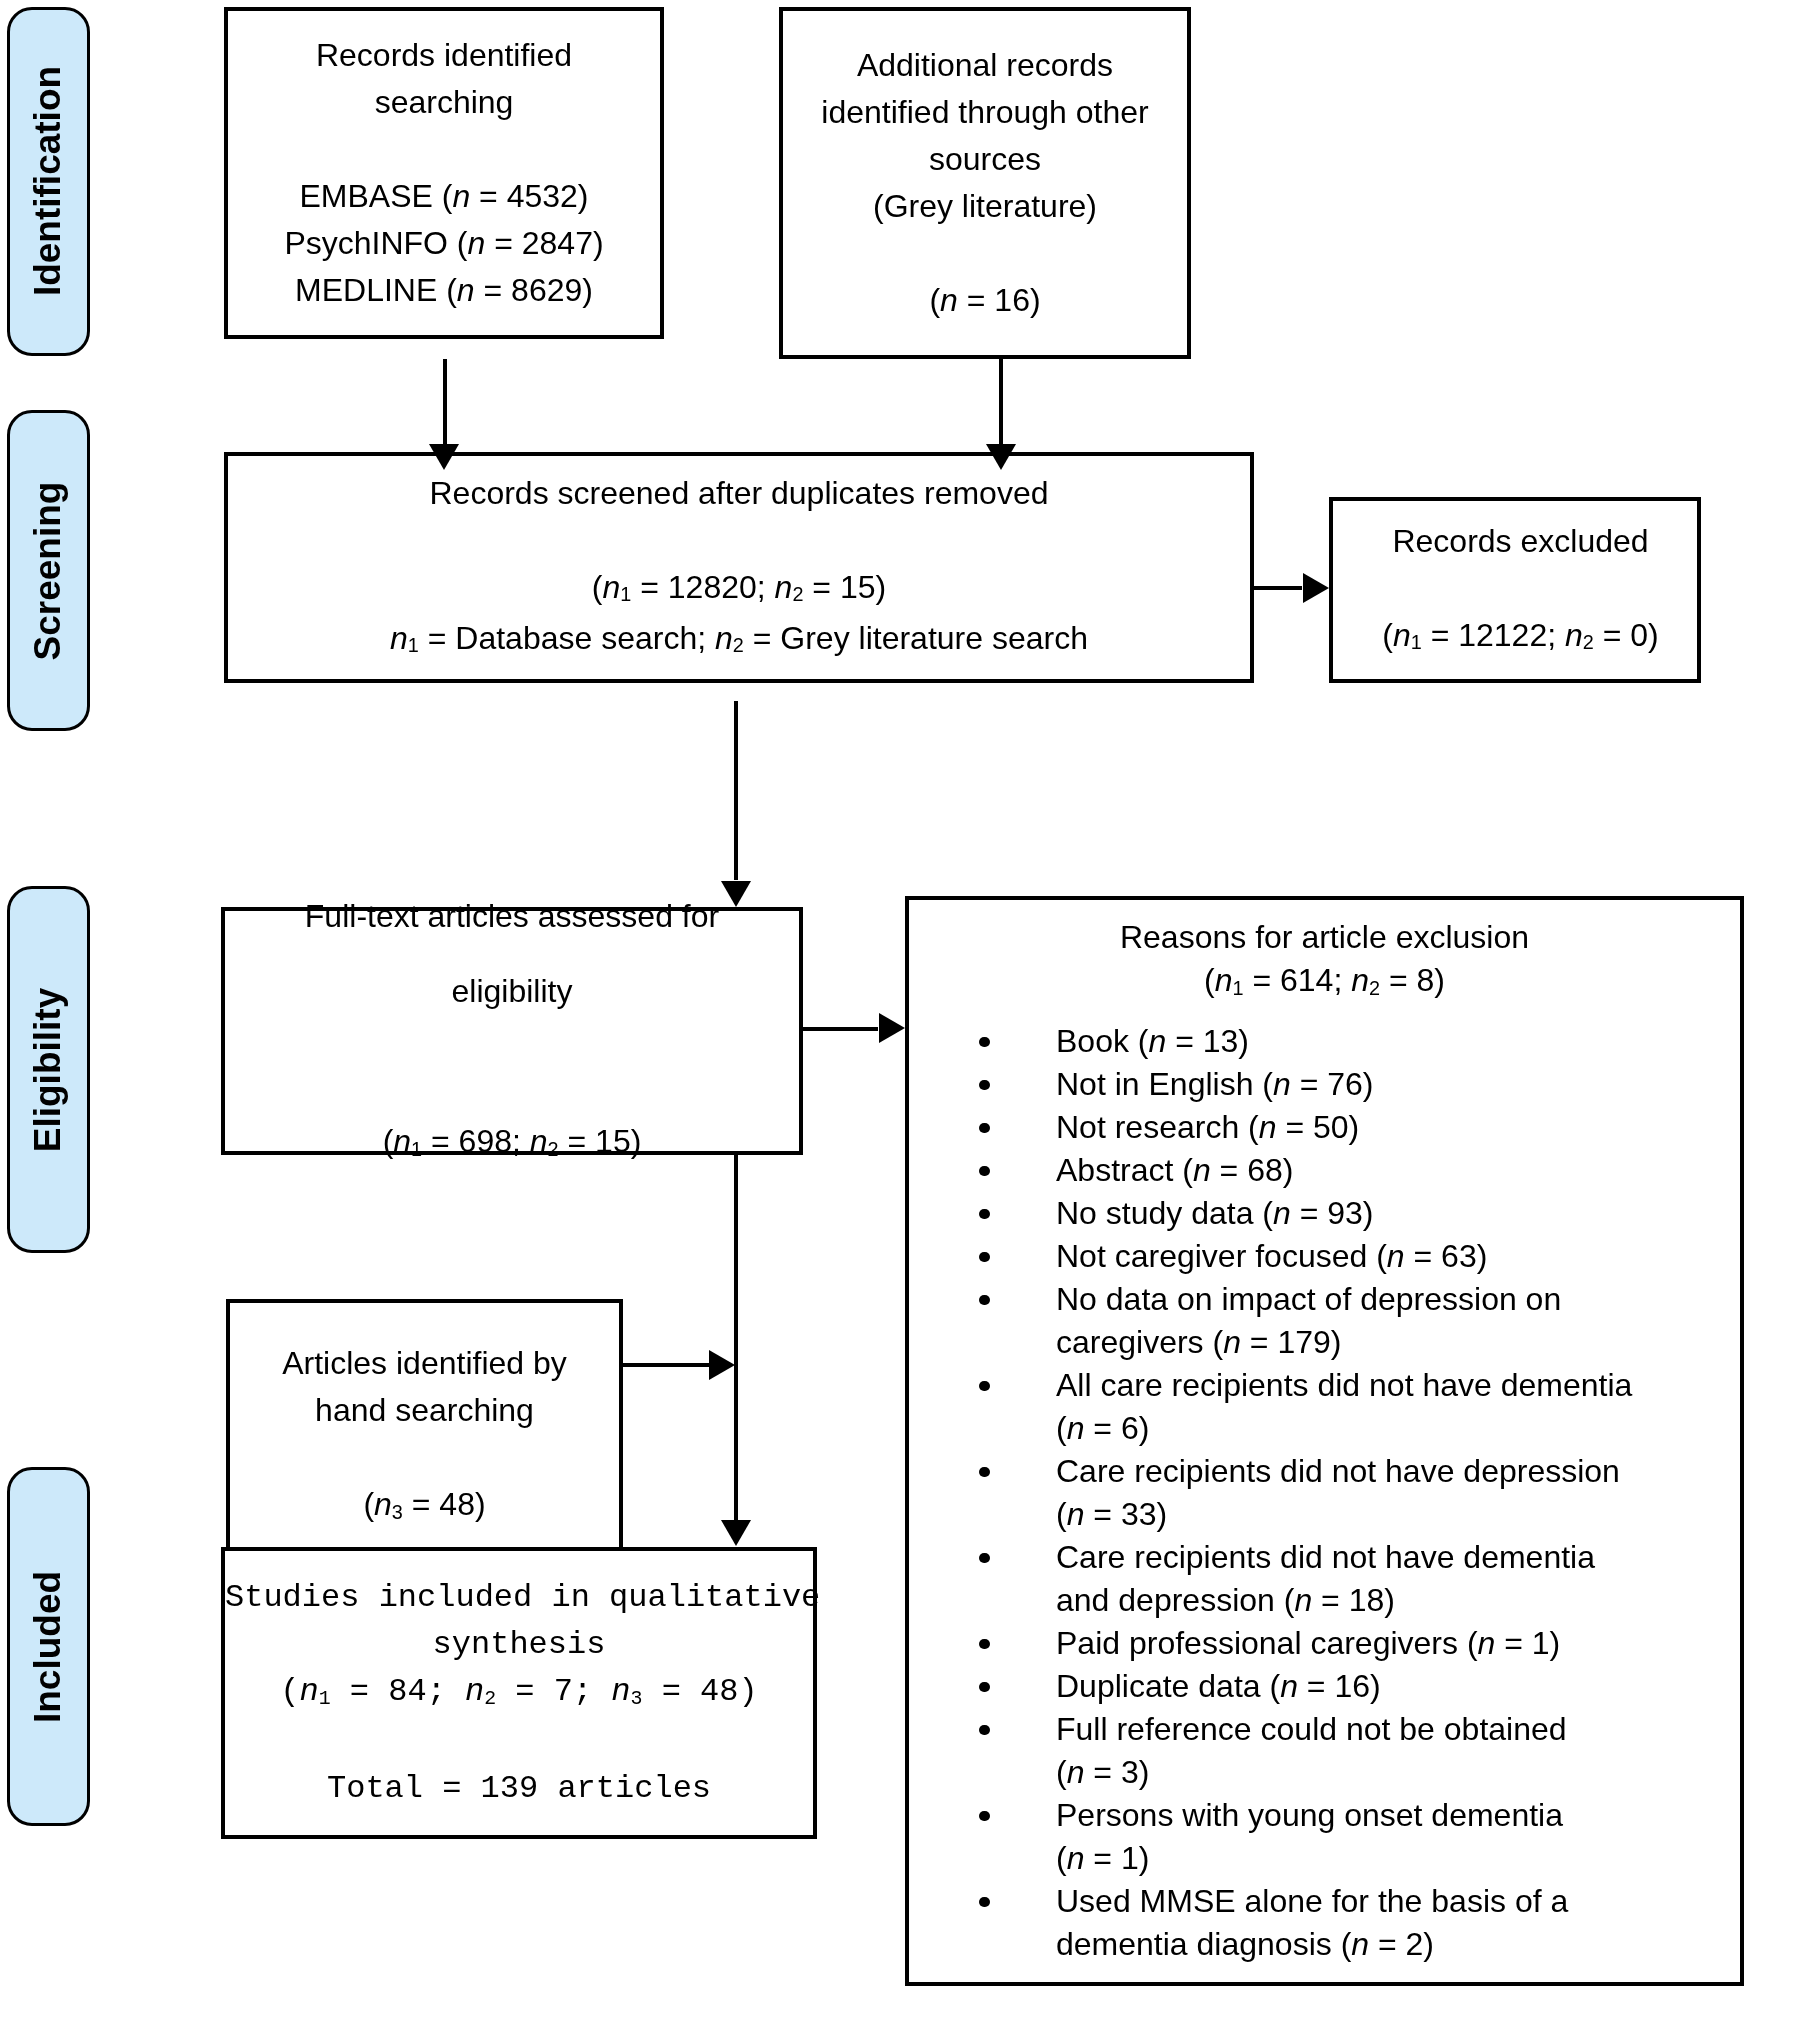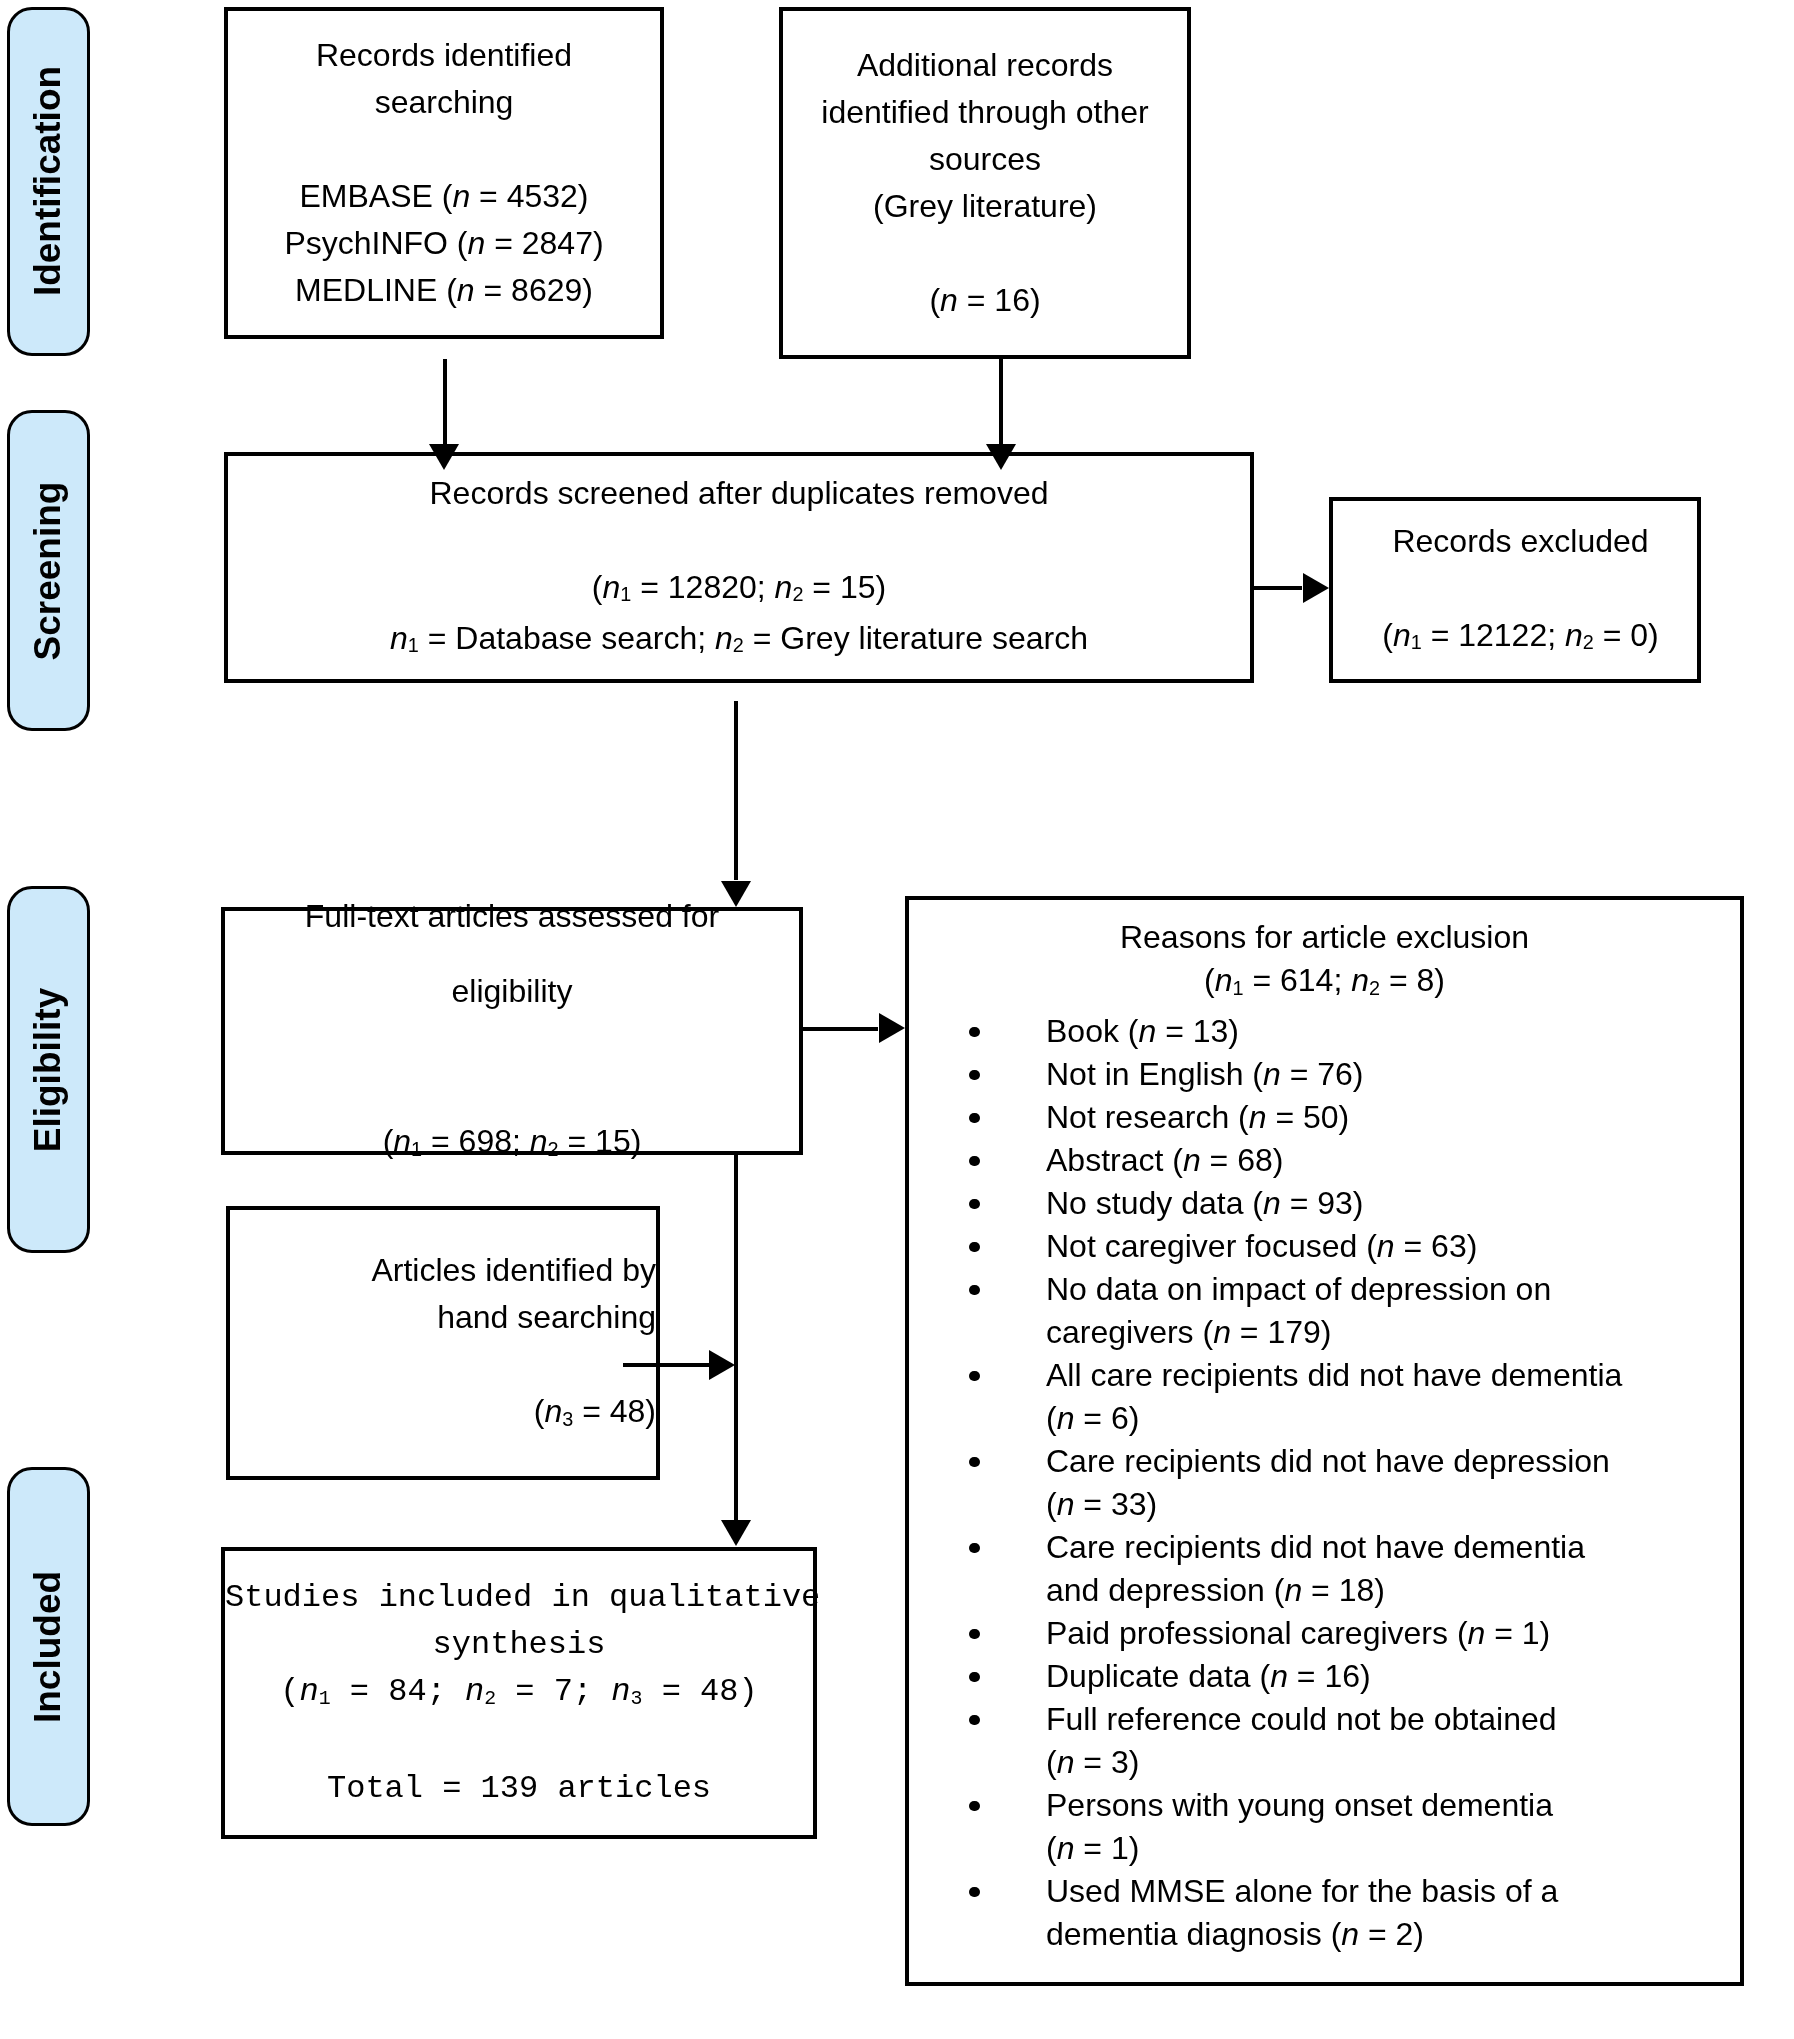--- a/index.html
+++ b/index.html
@@ -13,21 +13,21 @@
 
   
   .node{position:absolute;background:#fff;border:4.2px solid #000;box-sizing:border-box;
         display:flex;flex-direction:column;justify-content:center;
         font-size:32px;line-height:47px;text-align:center;}
   .line{white-space:nowrap;}
   sub{font-size:0.62em;vertical-align:baseline;position:relative;bottom:-0.18em;}
 
   
   .node.reasons{justify-content:flex-start;padding-top:16px;text-align:center;}
-  .reasons-list{list-style:none;margin:4px;padding:0 0 0 33px;text-align:left;}
+  .reasons-list{list-style:none;margin:14px;padding:0 0 0 33px;text-align:left;}
   .reason{position:relative;width:583px;padding-left:100px;font-size:32px;line-height:43px;}
   .reason::before{content:"";position:absolute;left:23px;top:16.6px;width:10.8px;height:10.8px;
                   border-radius:50%;background:#000;}
   .reasons-title{line-height:43px;}
 
   
   .vline,.hline{position:absolute;background:#000;}
   .vline{width:4.2px;}
   .hline{height:4.2px;}
   .head-down{position:absolute;width:0;height:0;
@@ -110,21 +110,21 @@
         <li class="reason">Care recipients did not have depression (<i>n</i>&nbsp;=&nbsp;33)</li>
         <li class="reason">Care recipients did not have dementia and depression (<i>n</i>&nbsp;=&nbsp;18)</li>
         <li class="reason">Paid professional caregivers (<i>n</i>&nbsp;=&nbsp;1)</li>
         <li class="reason">Duplicate data (<i>n</i>&nbsp;=&nbsp;16)</li>
         <li class="reason">Full reference could not be obtained (<i>n</i>&nbsp;=&nbsp;3)</li>
         <li class="reason">Persons with young onset dementia (<i>n</i>&nbsp;=&nbsp;1)</li>
         <li class="reason">Used MMSE alone for the basis of a dementia diagnosis (<i>n</i>&nbsp;=&nbsp;2)</li>
       </ul>
   </div>
 
-  <div class="node" style="left:226px;top:1206px;width:434px;height:274px;align-items:flex-end;">
+  <div class="node" style="left:226px;top:1299px;width:397px;height:274px;">
       <div class="line">Articles identified by</div>
       <div class="line">hand searching</div>
       <div class="line">&nbsp;</div>
       <div class="line">(<i>n</i><sub>3</sub> = 48)</div>
     </div>
 
   <div class="node" style="left:221px;top:1547px;width:596px;height:292px;font-family:Liberation Mono, monospace;">
       <div class="line">Studies included in qualitative</div>
       <div class="line">synthesis</div>
       <div class="line">(<i>n</i><sub>1</sub> = 84; <i>n</i><sub>2</sub> = 7; <i>n</i><sub>3</sub> = 48)</div>

